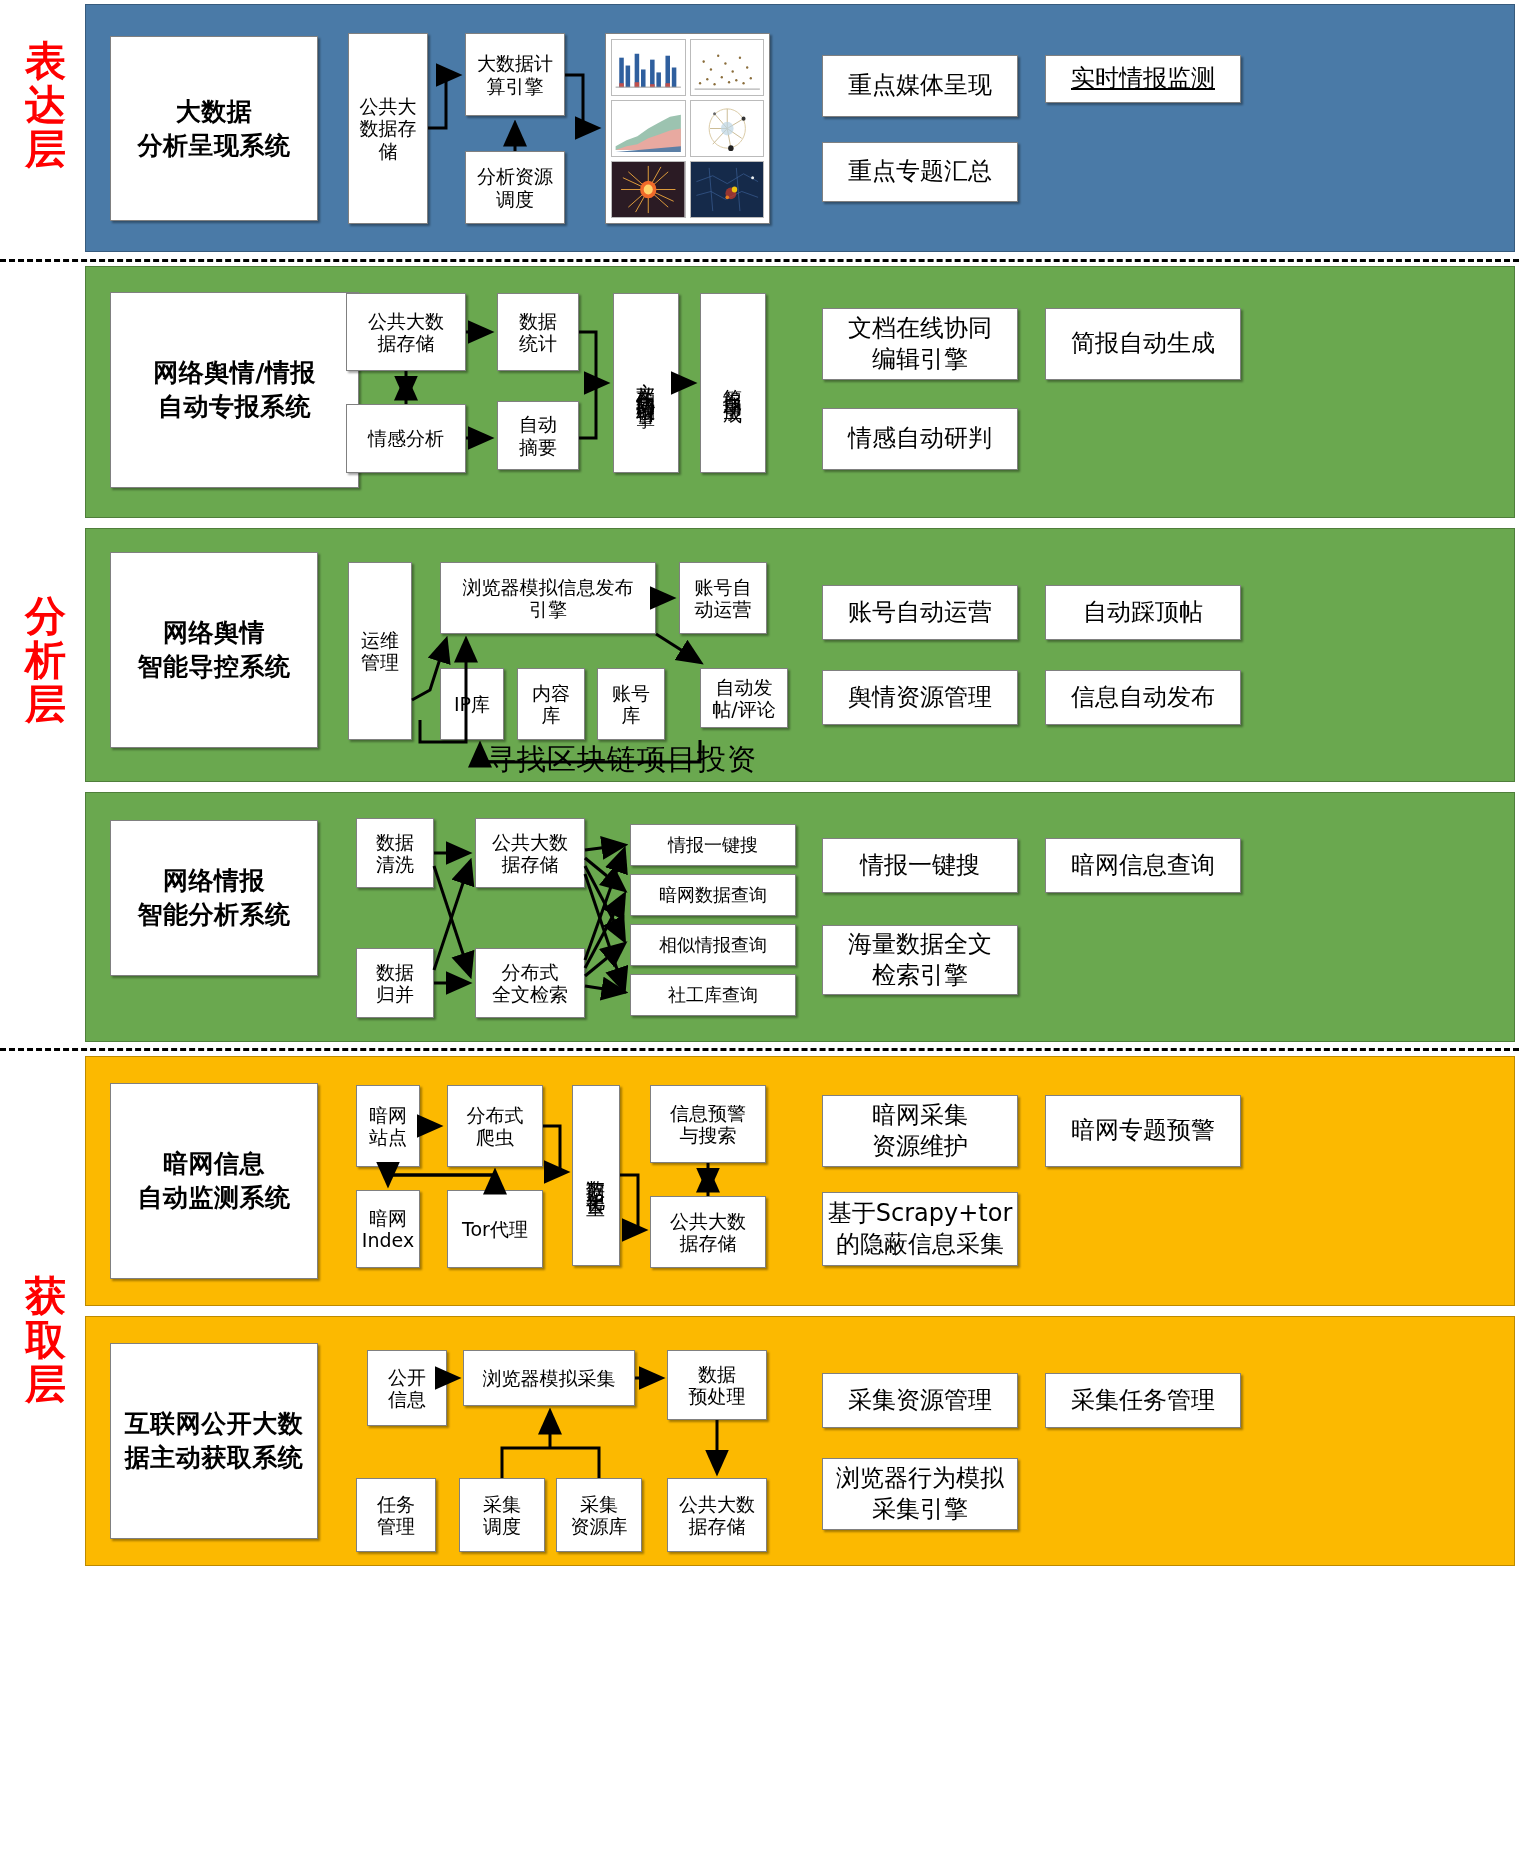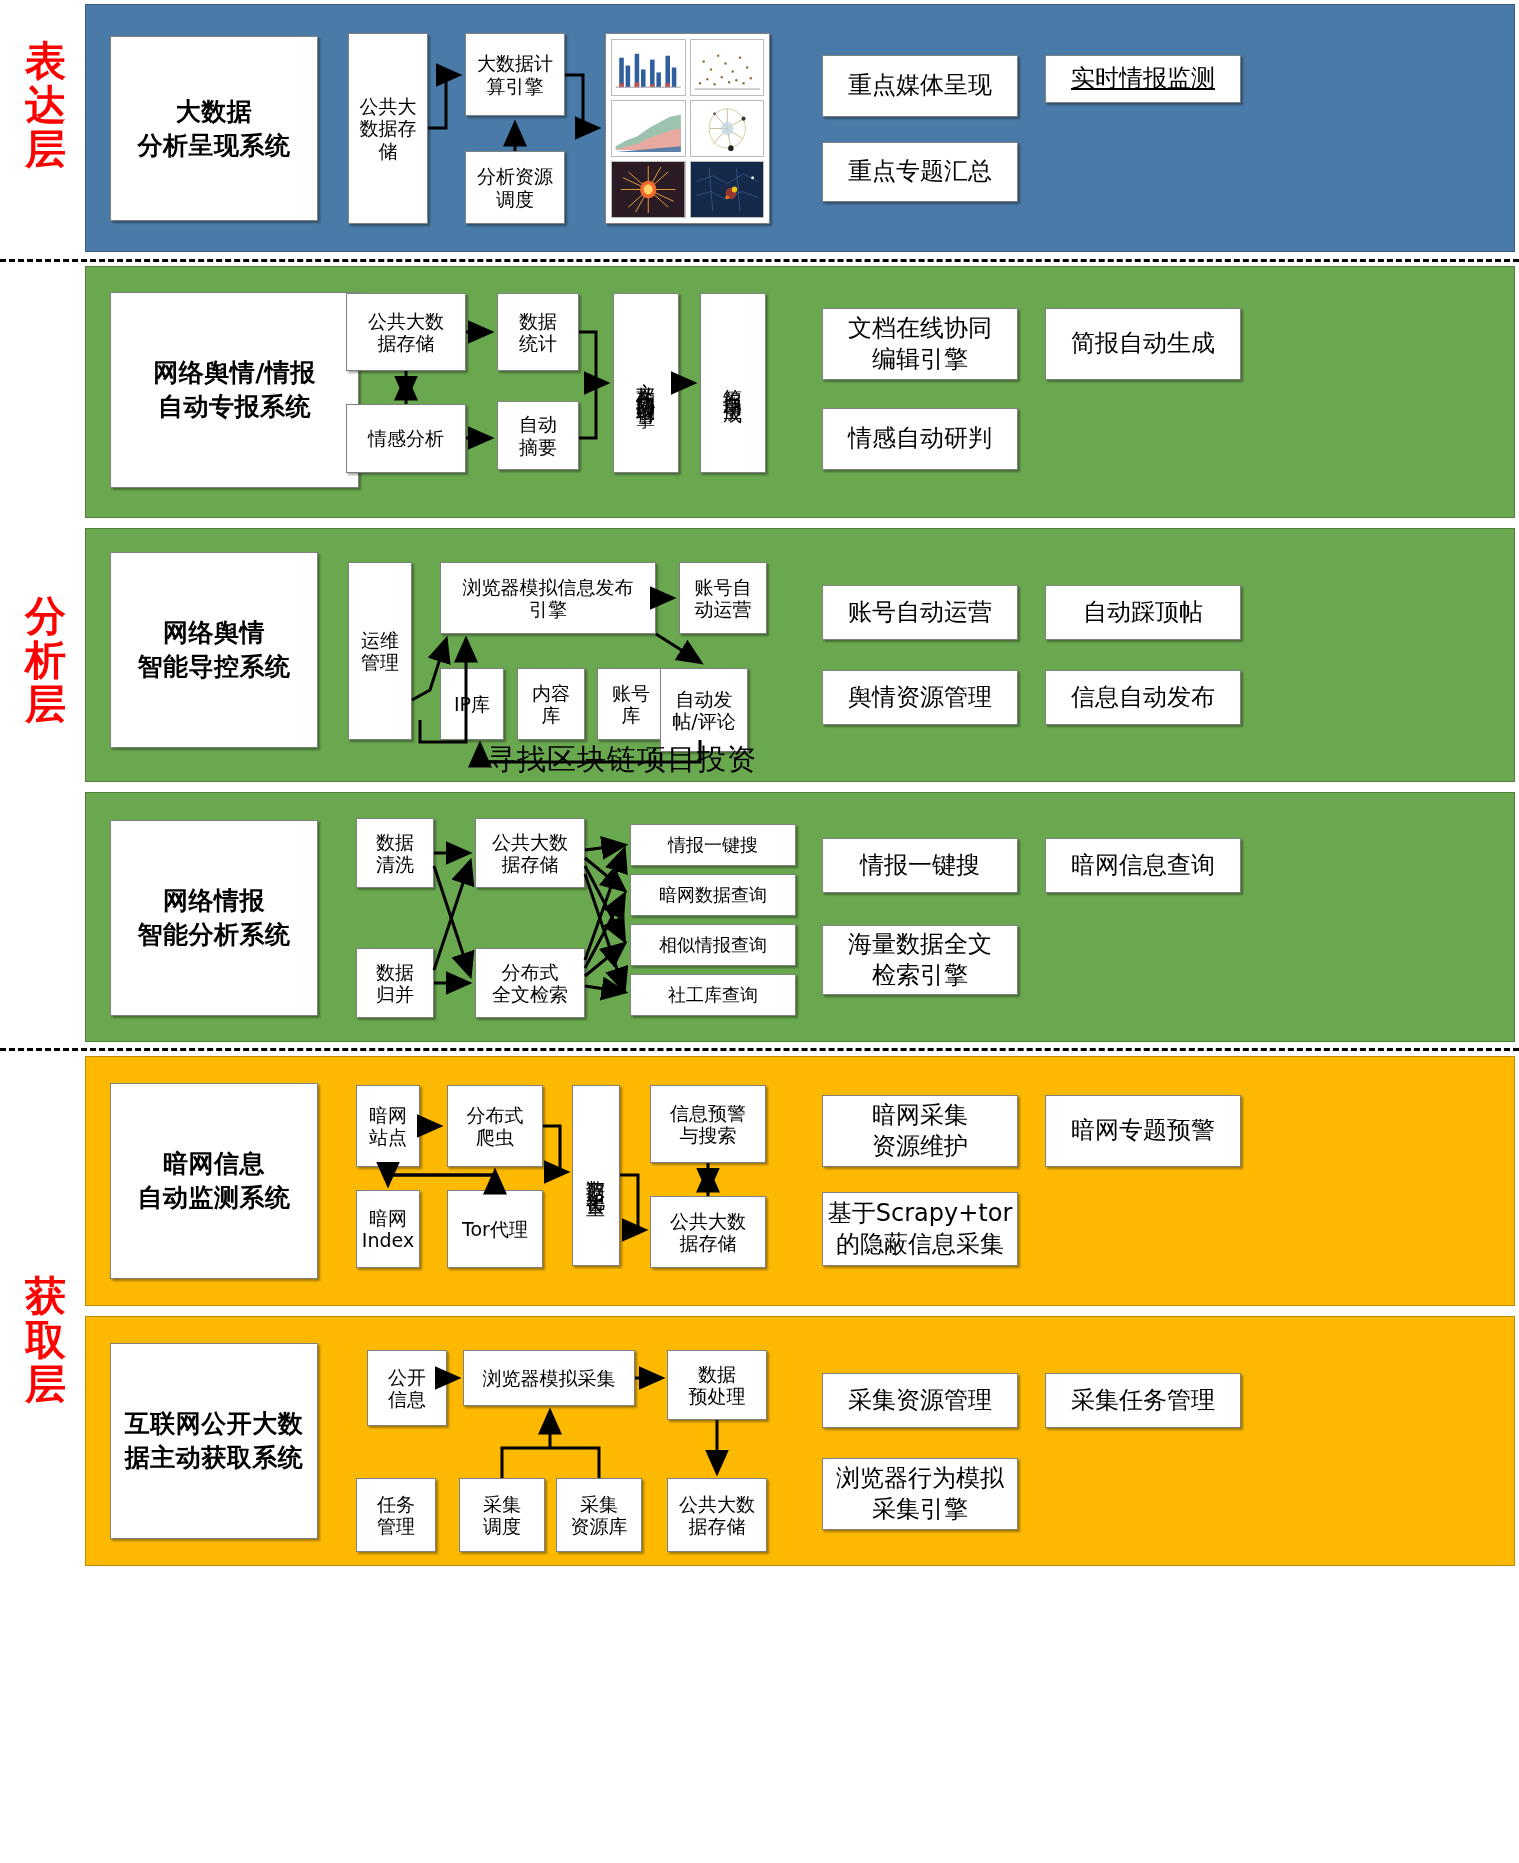--- a/index.html
+++ b/index.html
@@ -282,31 +282,31 @@
 管理</div>
 <div class="box" style="left:440px; top:562px; width:216px; height:72px;">浏览器模拟信息发布
 引擎</div>
 <div class="box" style="left:679px; top:562px; width:88px; height:72px;">账号自
 动运营</div>
 <div class="box" style="left:440px; top:668px; width:64px; height:72px;">IP库</div>
 <div class="box" style="left:517px; top:668px; width:68px; height:72px;">内容
 库</div>
 <div class="box" style="left:597px; top:668px; width:68px; height:72px;">账号
 库</div>
-<div class="box" style="left:660px; top:668px; width:88px; height:84px;">自动发
+<div class="box" style="left:700px; top:668px; width:88px; height:60px;">自动发
 帖/评论</div>
 
 <div class="box feature" style="left:822px; top:585px; width:196px; height:55px;">账号自动运营</div>
 <div class="box feature" style="left:1045px; top:585px; width:196px; height:55px;">自动踩顶帖</div>
 <div class="box feature" style="left:822px; top:670px; width:196px; height:55px;">舆情资源管理</div>
 <div class="box feature" style="left:1045px; top:670px; width:196px; height:55px;">信息自动发布</div>
 
 <div class="watermark" style="left:487px; top:740px;">寻找区块链项目投资</div>
 
-<div class="box title" style="left:110px; top:820px; width:208px; height:196px;">网络情报
+<div class="box title" style="left:110px; top:820px; width:208px; height:156px;">网络情报
 智能分析系统</div>
 
 <div class="box" style="left:356px; top:818px; width:78px; height:70px;">数据
 清洗</div>
 <div class="box" style="left:356px; top:948px; width:78px; height:70px;">数据
 归并</div>
 <div class="box" style="left:475px; top:818px; width:110px; height:70px;">公共大数
 据存储</div>
 <div class="box" style="left:475px; top:948px; width:110px; height:70px;">分布式
 全文检索</div>

